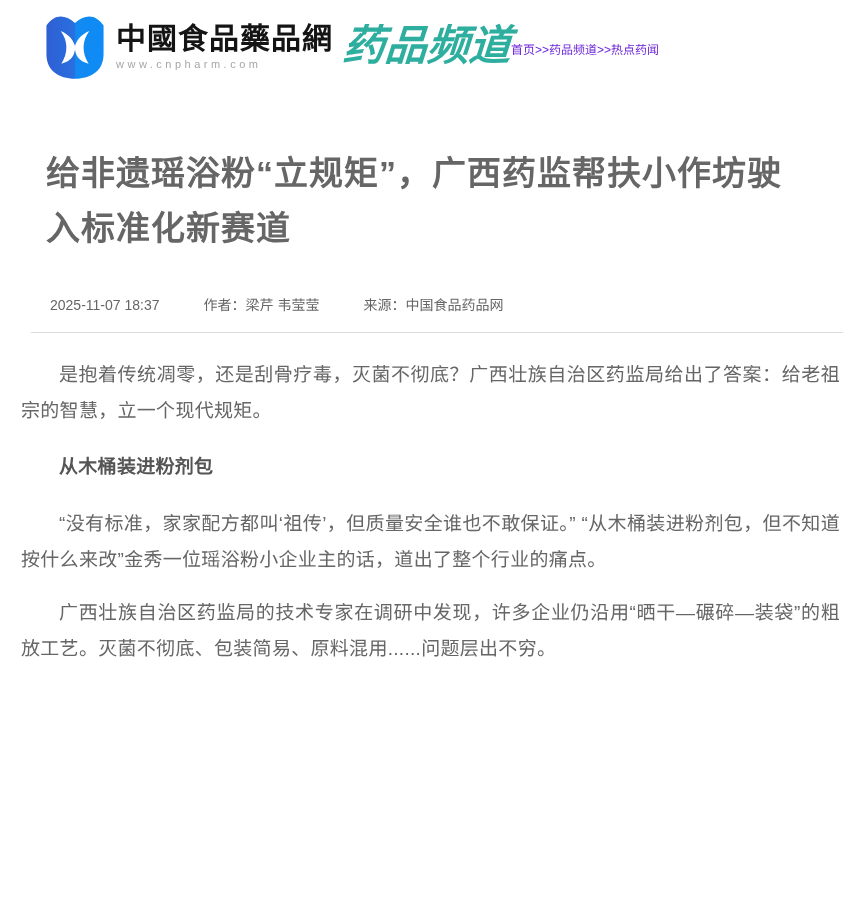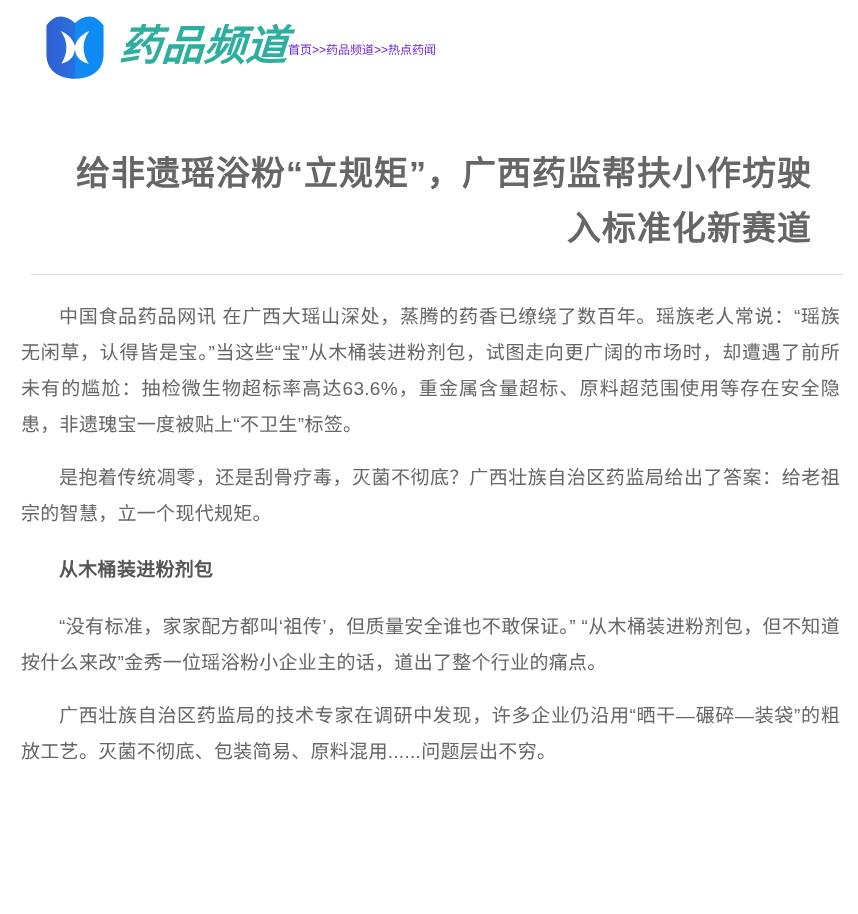--- a/index.html
+++ b/index.html
@@ -67,21 +67,21 @@
     font-size: 12px;
     color: #6d28d9;
     white-space: nowrap;
     cursor: pointer;
   }
 
   
   .article-title {
     margin-top: 54px;
     padding: 0 46px;
-    text-align: right;
+    text-align: left;
     font-size: 34px;
     line-height: 55px;
     font-weight: bold;
     color: #666;
     letter-spacing: 1px;
   }
   .article-meta {
     margin-top: 38px;
     padding-left: 50px;
     display: flex;
@@ -128,31 +128,39 @@
             <stop offset="0" stop-color="#2e5fd3"></stop>
             <stop offset="0.5" stop-color="#2a6fe0"></stop>
             <stop offset="0.51" stop-color="#128af2"></stop>
             <stop offset="1" stop-color="#0e8bf5"></stop>
           </linearGradient>
         </defs>
         <path d="M8 20 C18 5 33 1 50 16 C67 1 82 5 92 20 L92 62 C92 86 74 98 50 98 C26 98 8 86 8 62 Z" fill="url(#lg)"></path>
         <path d="M29 28 C40 43 40 60 30 76 C45 72 49 63 50 55 C51 63 55 72 70 76 C60 60 60 43 71 28 C57 34 52 43 50 50 C48 43 43 34 29 28 Z" fill="#ffffff"></path>
       </svg>
     </span>
+    <span class="logo-text-block">
+      <span class="site-name">中國食品藥品網</span>
+      <span class="site-url">www.cnpharm.com</span>
+    </span>
   </a>
   <span class="channel-callig">药品频道</span>
   <nav class="breadcrumb">首页&gt;&gt;药品频道&gt;&gt;热点药闻</nav>
 </header>
 
 <main>
   <h1 class="article-title">给非遗瑶浴粉“立规矩”，广西药监帮扶小作坊驶入标准化新赛道</h1>
 
+  <div class="article-meta">
+    <span class="meta-item">2025-11-07 18:37</span>
+    <span class="meta-item">作者：梁芹 韦莹莹</span>
+    <span class="meta-item">来源：中国食品药品网</span>
+  </div>
 
   <hr class="meta-divider">
 
   <article class="article-body">
-      <p class="para">中国食品药品网讯 在广西大瑶山深处，蒸腾的药香已缭绕了数百年。瑶族老人常说：“瑶族无闲草，认得皆是宝。”当这些“宝”从木桶装进粉剂包，试图走向更广阔的市场时，却遭遇了前所未有的尴尬：抽检微生物超标率高达63.6%，重金属含量超标、原料超范围使用等存在安全隐患，非遗瑰宝一度被贴上“不卫生”标签。</p>
       <p class="para">是抱着传统凋零，还是刮骨疗毒，灭菌不彻底？广西壮族自治区药监局给出了答案：给老祖宗的智慧，立一个现代规矩。</p>
       <h3 class="subheading">从木桶装进粉剂包</h3>
       <p class="para">“没有标准，家家配方都叫‘祖传’，但质量安全谁也不敢保证。” “从木桶装进粉剂包，但不知道按什么来改”金秀一位瑶浴粉小企业主的话，道出了整个行业的痛点。</p>
       <p class="para">广西壮族自治区药监局的技术专家在调研中发现，许多企业仍沿用“晒干—碾碎—装袋”的粗放工艺。灭菌不彻底、包装简易、原料混用......问题层出不穷。</p>
     </article>
 </main>
 
 </body></html>

